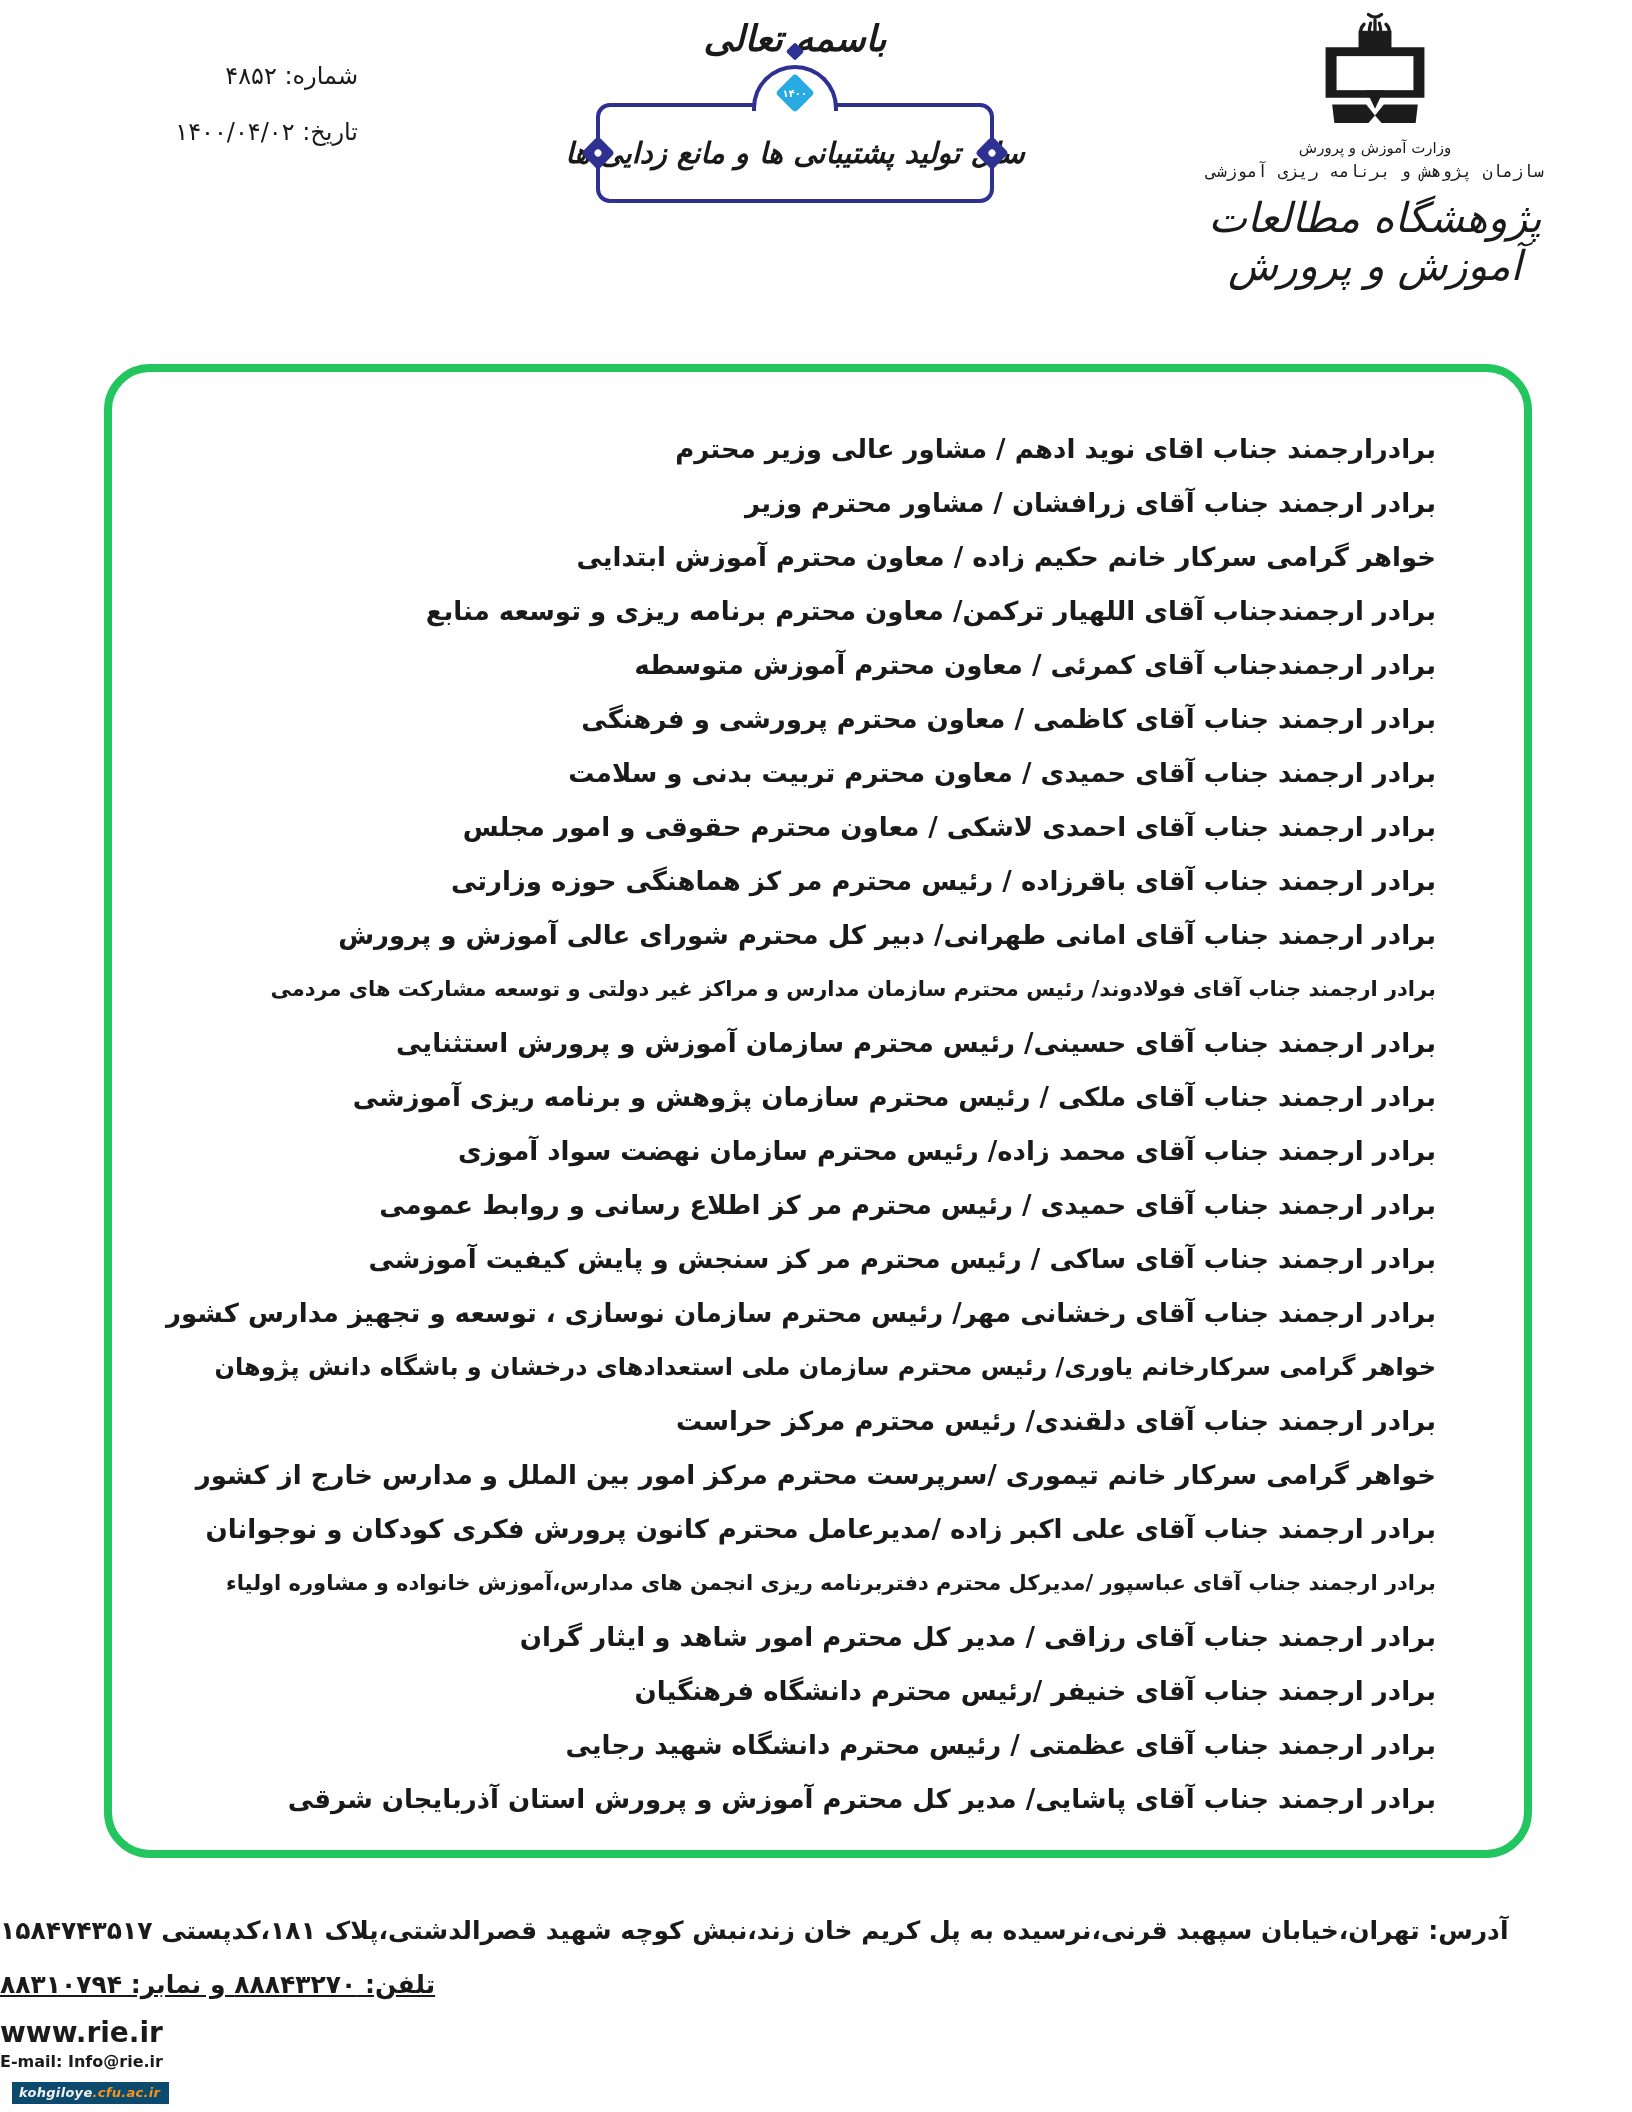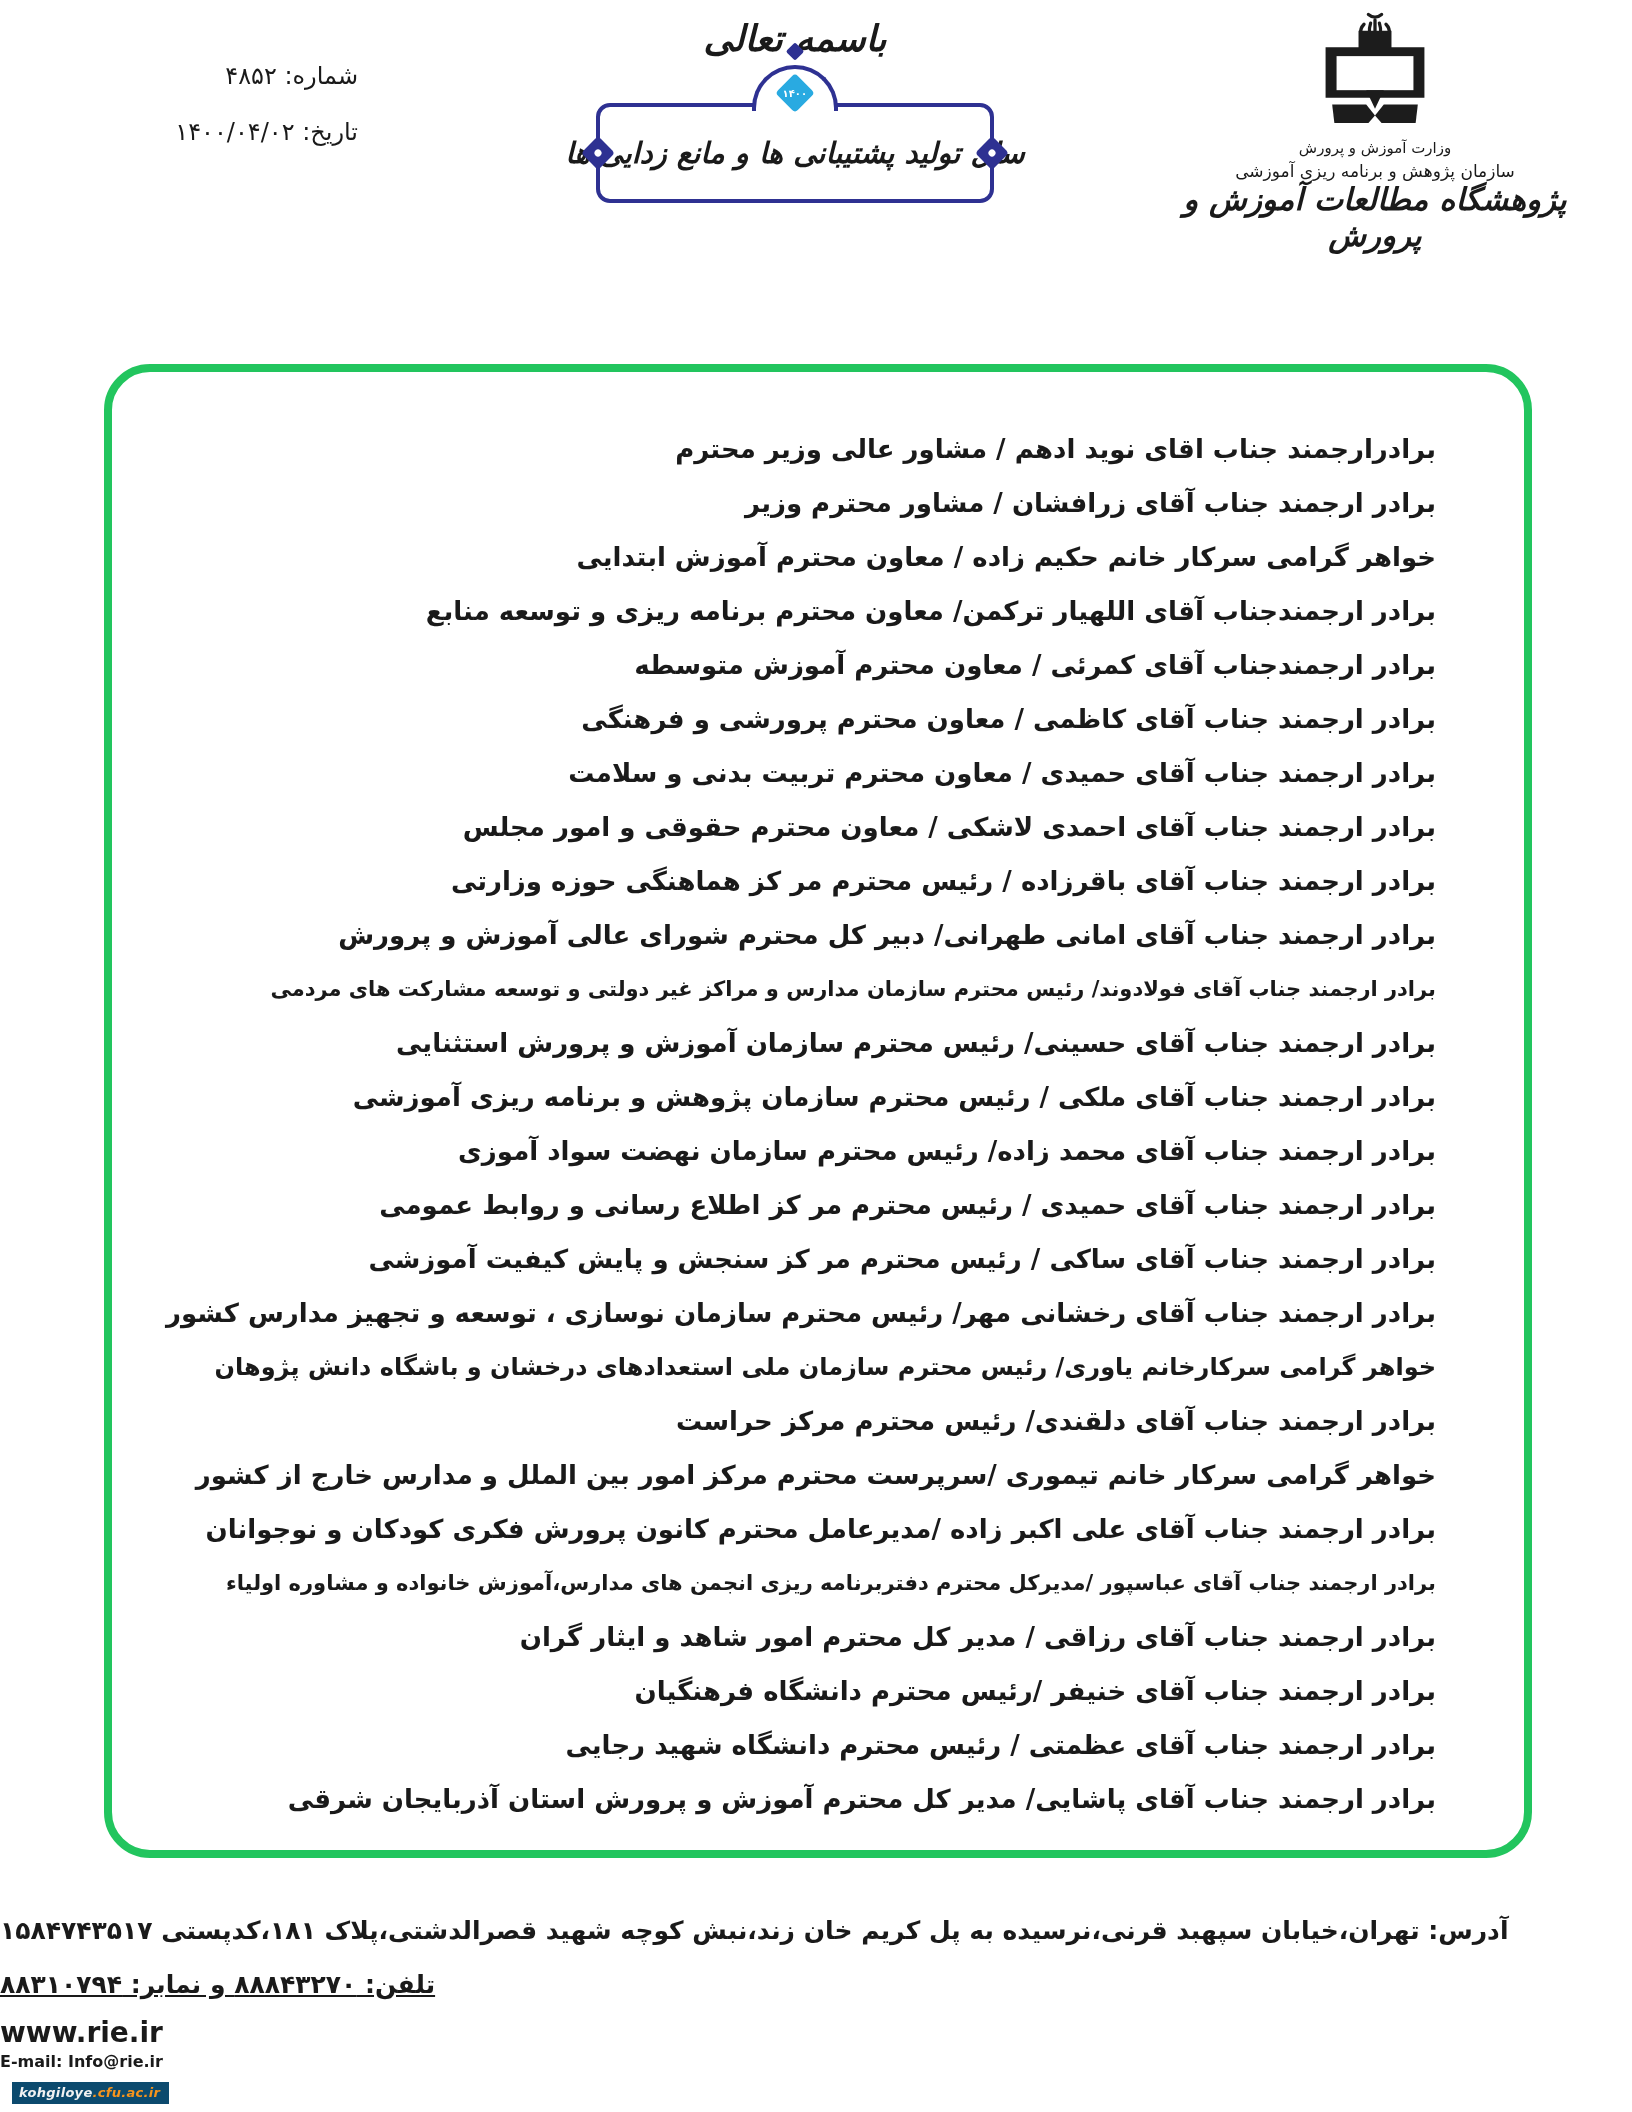--- a/index.html
+++ b/index.html
@@ -53,22 +53,22 @@
   .frame-side.right { right:-14px; transform:translateY(-50%) rotate(45deg); }
   .frame-side::after {
     content:""; position:absolute; left:50%; top:50%; transform:translate(-50%,-50%);
     width:7px; height:7px; background:#fff; border-radius:50%;
   }
 
   
   .head-right { position:absolute; left:1140px; top:10px; width:470px; text-align:center; }
   .logo-wrap { width:132px; margin:0 auto; }
   .org-line1 { font-size:15px; direction:rtl; margin-top:2px; }
-  .org-line2 { font-size:17px; direction:rtl; margin-top:4px; }
-  .institute { font-size:31px; font-weight:bold; font-style:italic; direction:rtl; }
+  .org-line2 { font-size:17px; direction:rtl; margin-top:4px;font-family:Liberation Mono, monospace; }
+  .institute { font-size:41px; font-weight:normal; font-style:italic; direction:rtl; margin-top:12px; }
 
   
   .recipients-box {
     position:absolute; left:104px; top:364px; width:1428px; height:1494px;
     border:8px solid #22c55e; border-radius:46px; background:#fff;
     padding:50px 88px 0 40px; direction:rtl;
   }
   .recipient {
     height:54px; display:flex; align-items:center;
     font-weight:bold; white-space:nowrap; direction:rtl; text-align:right;

